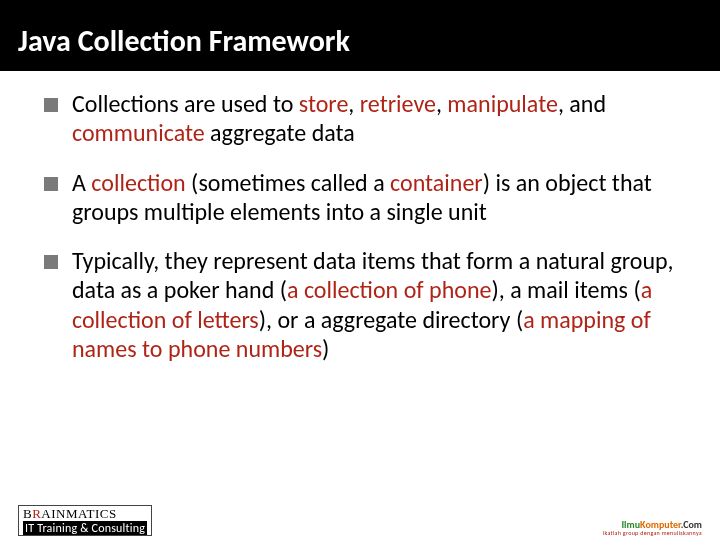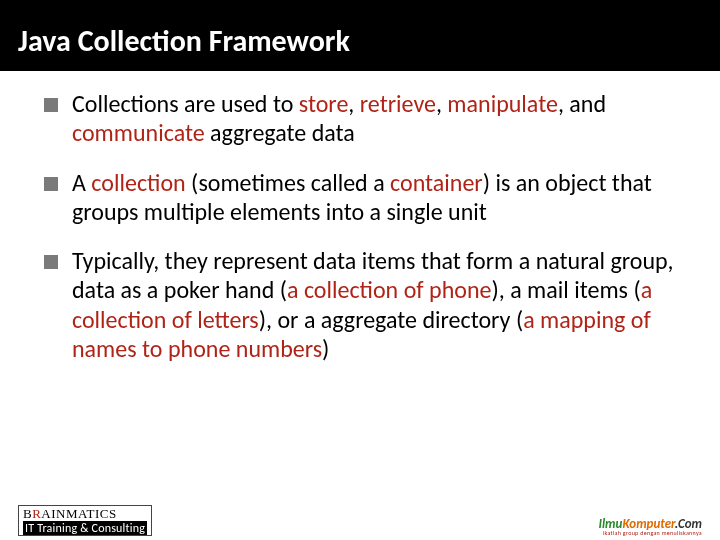--- a/index.html
+++ b/index.html
@@ -11,21 +11,21 @@
   .bullet { display: flex; align-items: flex-start; margin-bottom: 20px; }
   .bullet .marker { width: 14px; height: 14px; margin-top: 9px; margin-right: 14px; flex-shrink: 0; color: #7a7a7a; }
   .bullet .text { font-size: 24px; line-height: 1.22; }
   .kw { color: #b02418; }
   .footer { position: absolute; bottom: 0; left: 0; right: 0; height: 42px; display: flex; justify-content: space-between; align-items: flex-end; padding: 0 18px 4px 18px; }
   .brain-box { border: 1px solid #444; padding: 1px 4px 0 4px; line-height: 1; }
   .brain-top { font-family: Georgia, 'Times New Roman', serif; font-size: 13px; letter-spacing: 0.5px; }
   .brain-top .accent { color: #b02418; }
   .brain-sub { background: #000; color: #fff; font-size: 12px; padding: 1px 2px; letter-spacing: 0.2px; margin-top: 1px; }
   .ilmu { text-align: right; line-height: 1; }
-  .ilmu-top { font-size: 13px; font-weight: 700; font-style: italic; }
+  .ilmu-top { font-size: 10px; font-weight: 700; }
   .ilmu-top .green { color: #2a8a2a; }
   .ilmu-top .orange { color: #e06a00; }
   .ilmu-top .dark { color: #333; }
   .ilmu-sub { font-size: 6px; color: #b02418; letter-spacing: 0.3px; }
 </style>
 </head>
 <body>
 
 <div class="slide">
 

